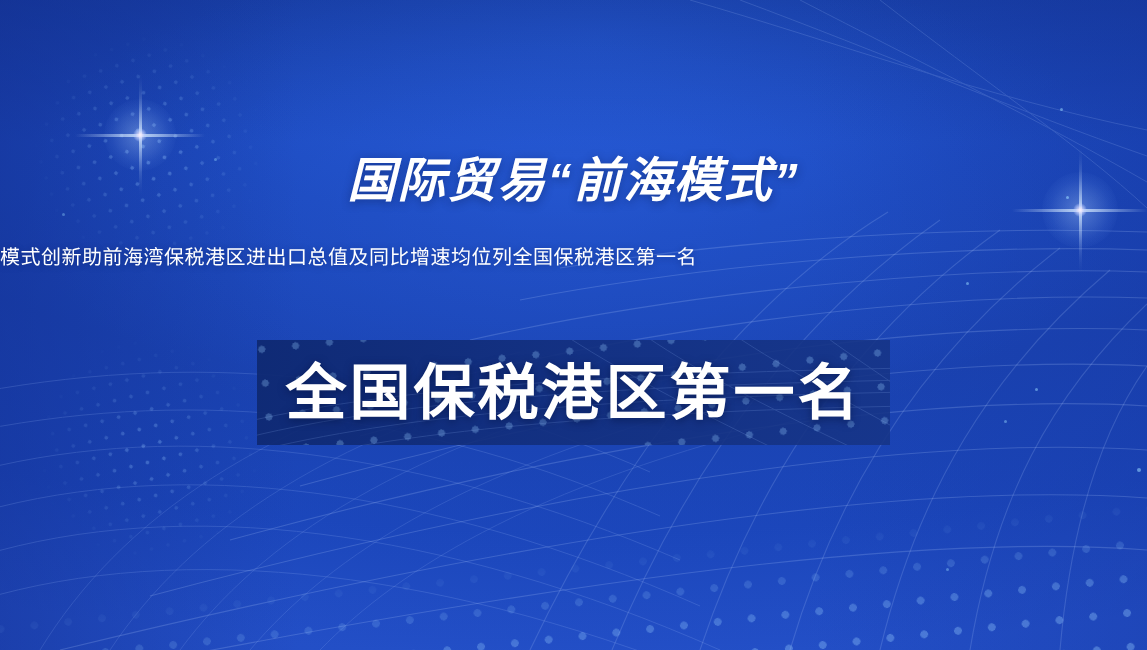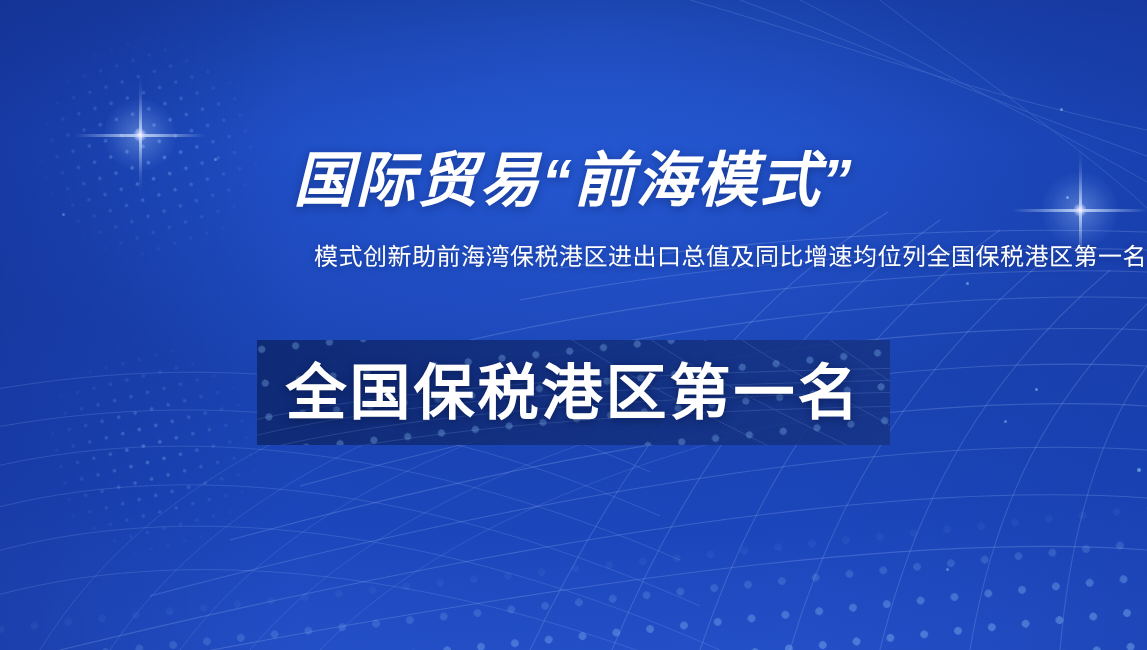--- a/index.html
+++ b/index.html
@@ -104,37 +104,37 @@
     display: flex; flex-direction: column; align-items: center;
   }
 
   .title {
     margin: 0;
     position: absolute;
     left: 0; right: 0;
     top: 142px;
     text-align: center;
     color: #ffffff;
-    font-size: 60px;
+    font-size: 48px;
     line-height: 78px;
     font-weight: 800;
     font-style: italic;
     letter-spacing: 2px;
     white-space: nowrap;
     text-shadow: 0 2px 10px rgba(8,26,80,0.45);
   }
 
   .subtitle {
     margin: 0;
     position: absolute;
     left: 0; right: 0;
     top: 240px;
-    text-align: right;
+    text-align: left;
     color: #ffffff;
-    font-size: 24px;
+    font-size: 20px;
     line-height: 34px;
     font-weight: 400;
     letter-spacing: 0.5px;
     white-space: nowrap;
     text-shadow: 0 1px 6px rgba(8,26,80,0.40);
   }
 
   .badge-panel {
     position: absolute;
     left: 257px;

